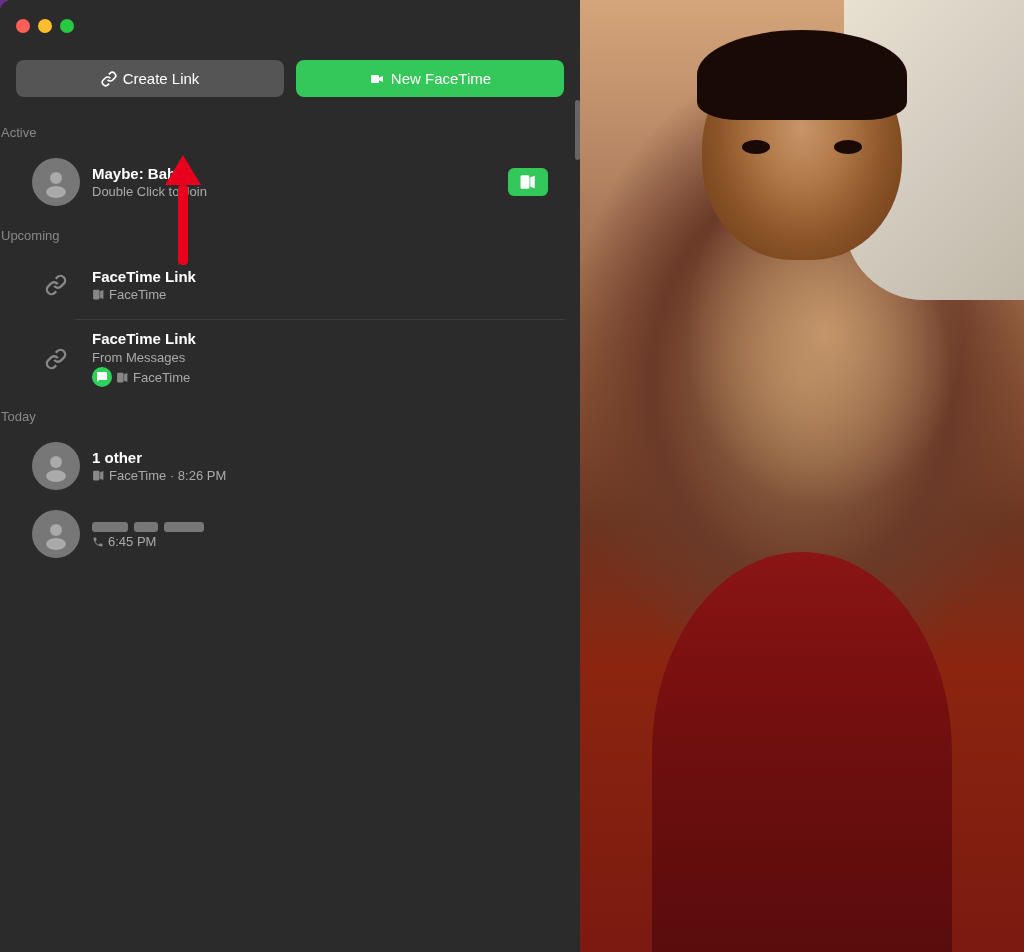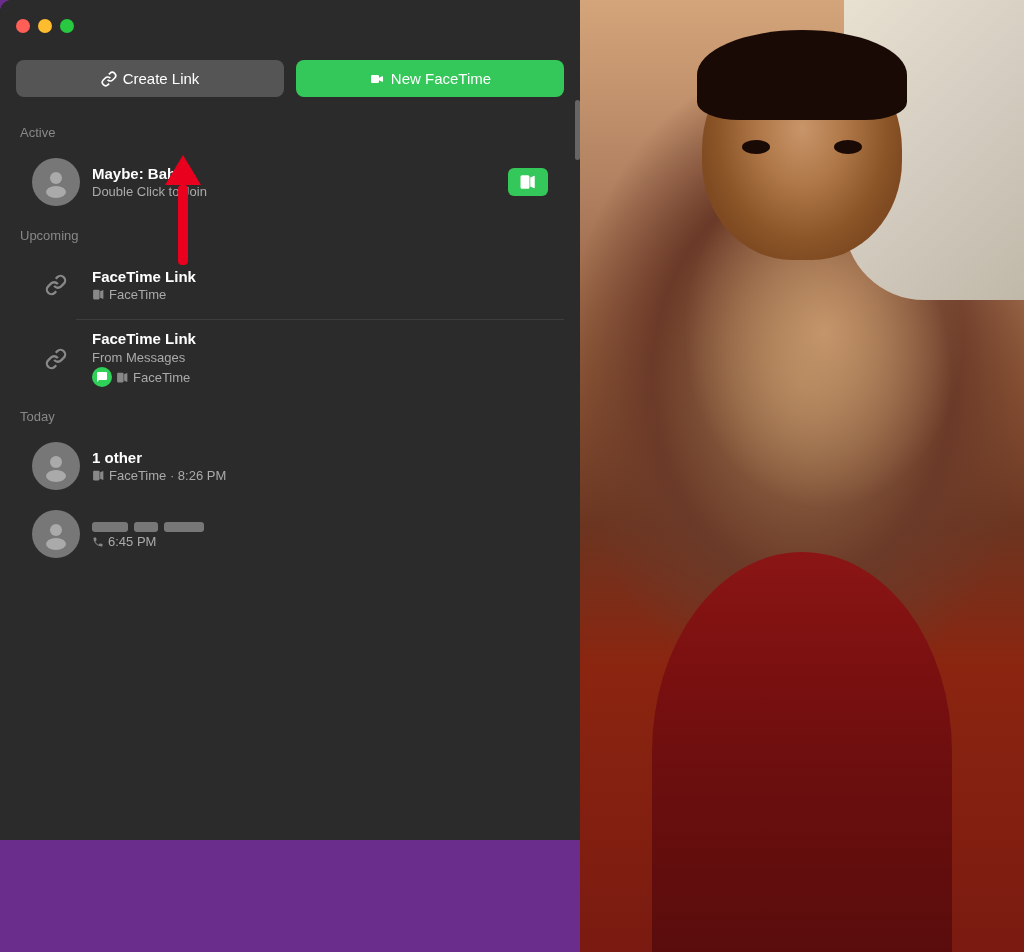--- a/index.html
+++ b/index.html
@@ -9,21 +9,21 @@
       overflow: hidden;
       background: #6b2d8b;
       font-family: -apple-system, BlinkMacSystemFont, 'SF Pro Display', 'Helvetica Neue', sans-serif;
       display: flex;
       align-items: flex-start;
       justify-content: flex-start;
     }
 
     .app-window {
       width: 580px;
-      height: 840px;
+      height: 952px;
       background: #2b2b2b;
       border-radius: 12px 0 0 0;
       display: flex;
       flex-direction: column;
       overflow: hidden;
       position: relative;
     }
 
     .title-bar {
       height: 52px;
@@ -129,21 +129,21 @@
     }
     .content::-webkit-scrollbar-thumb {
       background: #555;
       border-radius: 3px;
     }
 
     .section-label {
       color: #888888;
       font-size: 13px;
       font-weight: 500;
-      padding: 12px 16px 8px 20px;
+      padding: 12px 16px 8px 1px;
     }
 
     .list-item {
       display: flex;
       align-items: center;
       padding: 10px 32px;
       gap: 12px;
       cursor: pointer;
       position: relative;
     }

